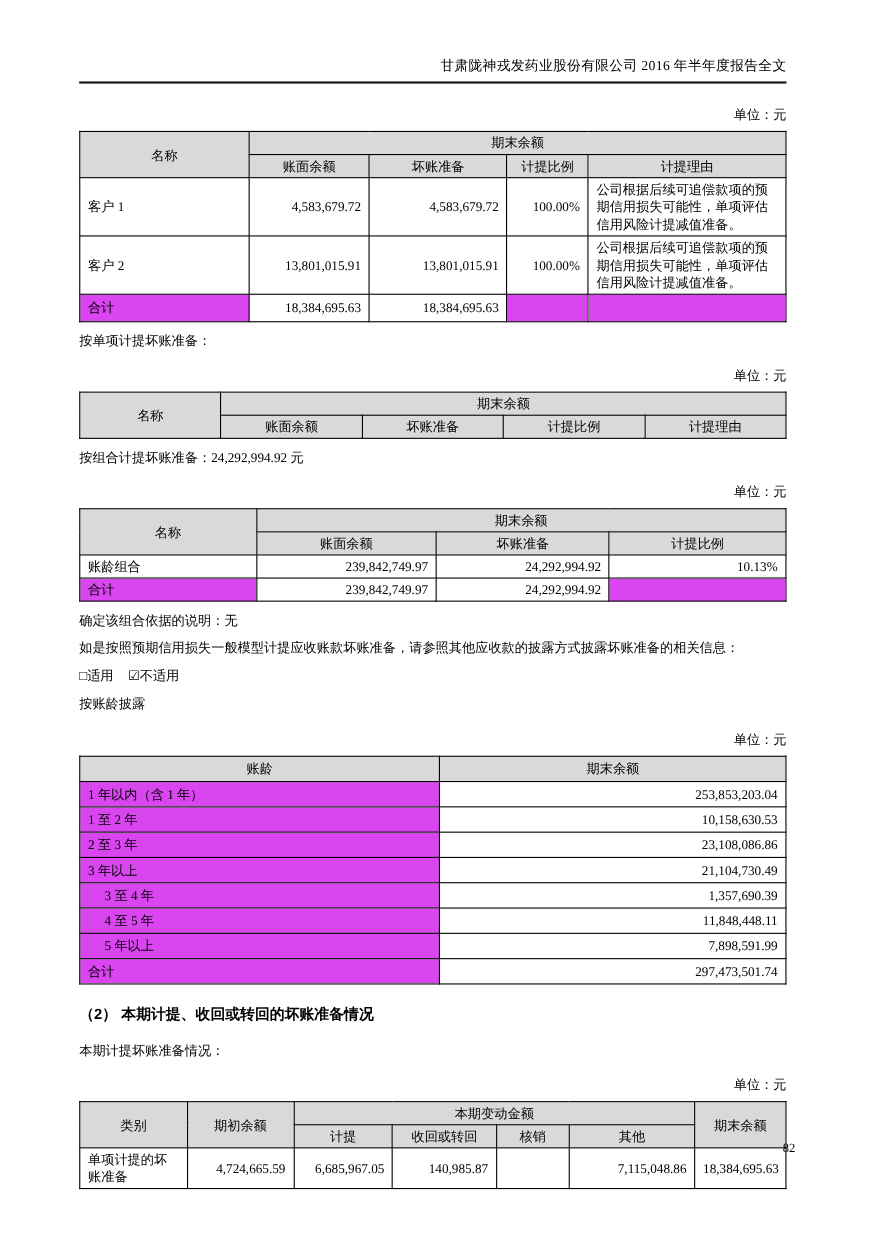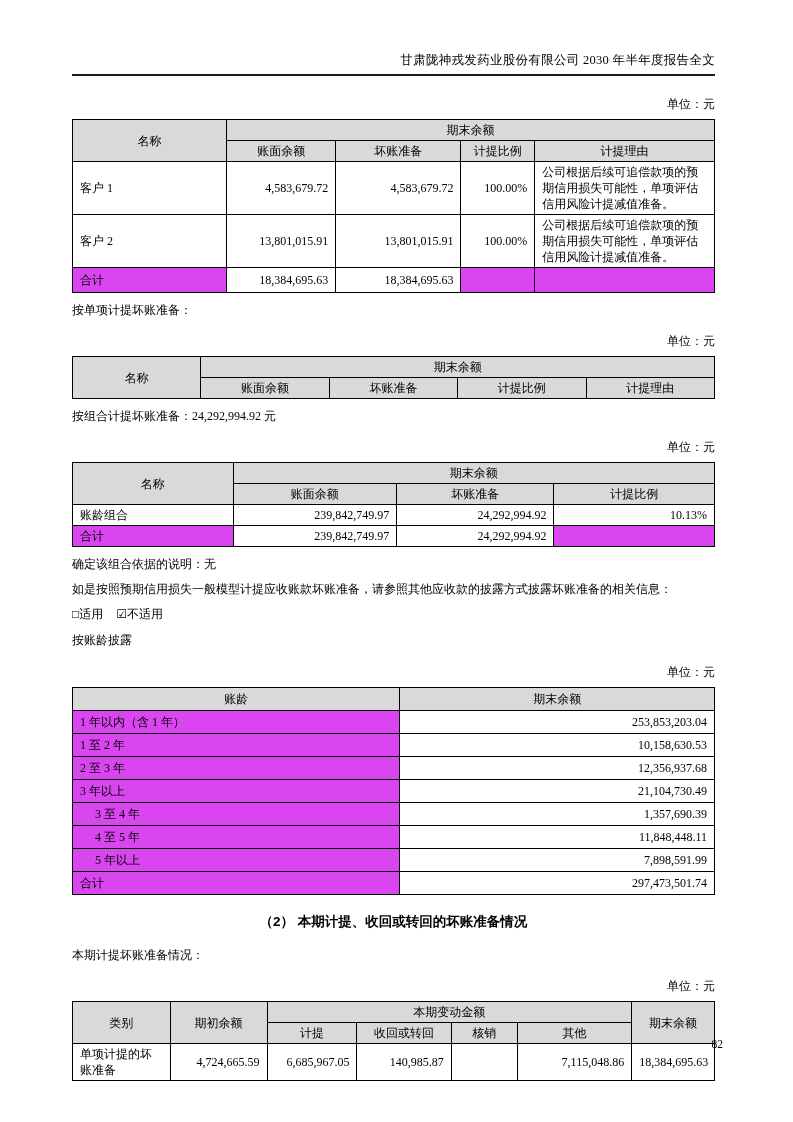--- a/index.html
+++ b/index.html
@@ -21,21 +21,21 @@
     font-size: 12.5px;
     padding-bottom: 5px;
     border-bottom: 2px solid #1a1a1a;
     letter-spacing: 0.3px;
   }
   .unit-row { text-align: right; font-size: 12px; margin-top: 15px; margin-bottom: 6px; }
   .para { font-size: 12px; margin-top: 9px; line-height: 16px; }
   .checkbox-line { font-size: 12px; margin-top: 9px; }
   .checkbox-line .cb { margin-right: 10px; }
   .aging-label { font-size: 12px; margin-top: 9px; }
-  .section-heading { font-size: 13.5px; font-weight: bold; margin-top: 18px; font-family: "Liberation Sans", "DejaVu Sans", sans-serif; text-align: center; }
+  .section-heading { font-size: 13.5px; font-weight: bold; margin-top: 18px; font-family: "Liberation Sans", "DejaVu Sans", sans-serif; }
   .t { width: 100%; border-collapse: collapse; table-layout: fixed; }
   .t th, .t td {
     border: 1px solid #000;
     font-size: 12px;
     font-weight: normal;
     padding: 2px 7px;
     line-height: 16px;
     vertical-align: middle;
     overflow: hidden;
   }
@@ -48,21 +48,21 @@
   .tall td { height: 52px; }
   .ind { padding-left: 22px !important; }
   .reason-cell { font-size: 11.5px; line-height: 16px; padding: 2px 5px; }
   .page-number { position: absolute; right: 70px; top: 1038px; font-size: 11.5px; font-family: Liberation Serif, serif; }
 </style>
 </head>
 <body>
 
 <div class="page">
 
-  <div class="header-title">甘肃陇神戎发药业股份有限公司 2030 年半年度报告全文</div>
+  <div class="header-title">甘肃陇神戎发药业股份有限公司 2016 年半年度报告全文</div>
 
   <div class="unit-row" style="margin-top:20px;">单位：元</div>
 
   <table class="t">
     <colgroup>
         <col style="width:24%">
         <col style="width:17%">
         <col style="width:19.5%">
         <col style="width:11.5%">
         <col style="width:28%">
@@ -189,21 +189,21 @@
     <tr class="h23">
       <td class="grayc">1 年以内（含 1 年）</td>
       <td class="num">253,853,203.04</td>
     </tr>
     <tr class="h23">
       <td class="grayc">1 至 2 年</td>
       <td class="num">10,158,630.53</td>
     </tr>
     <tr class="h23">
       <td class="grayc">2 至 3 年</td>
-      <td class="num">12,356,937.68</td>
+      <td class="num">23,108,086.86</td>
     </tr>
     <tr class="h23">
       <td class="grayc">3 年以上</td>
       <td class="num">21,104,730.49</td>
     </tr>
     <tr class="h23">
       <td class="grayc ind">3 至 4 年</td>
       <td class="num">1,357,690.39</td>
     </tr>
     <tr class="h23">

